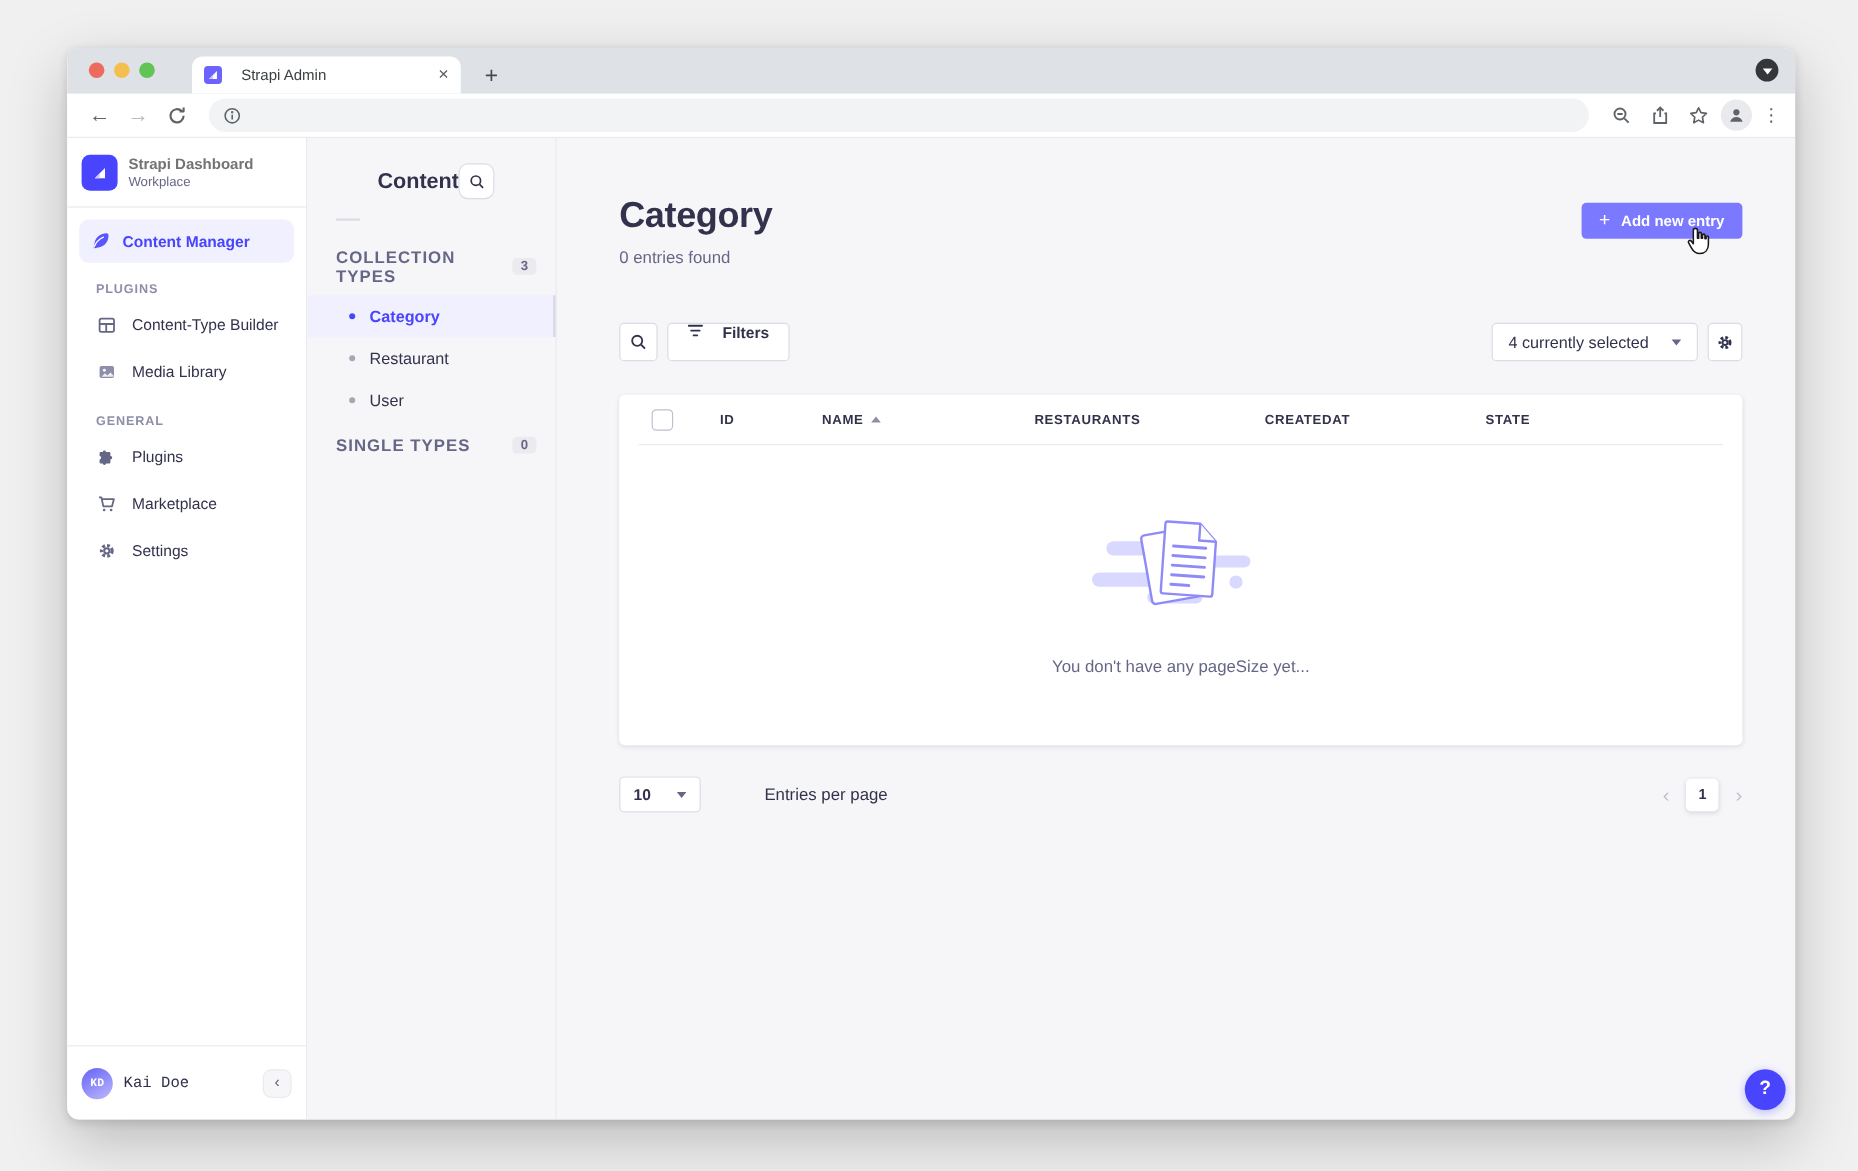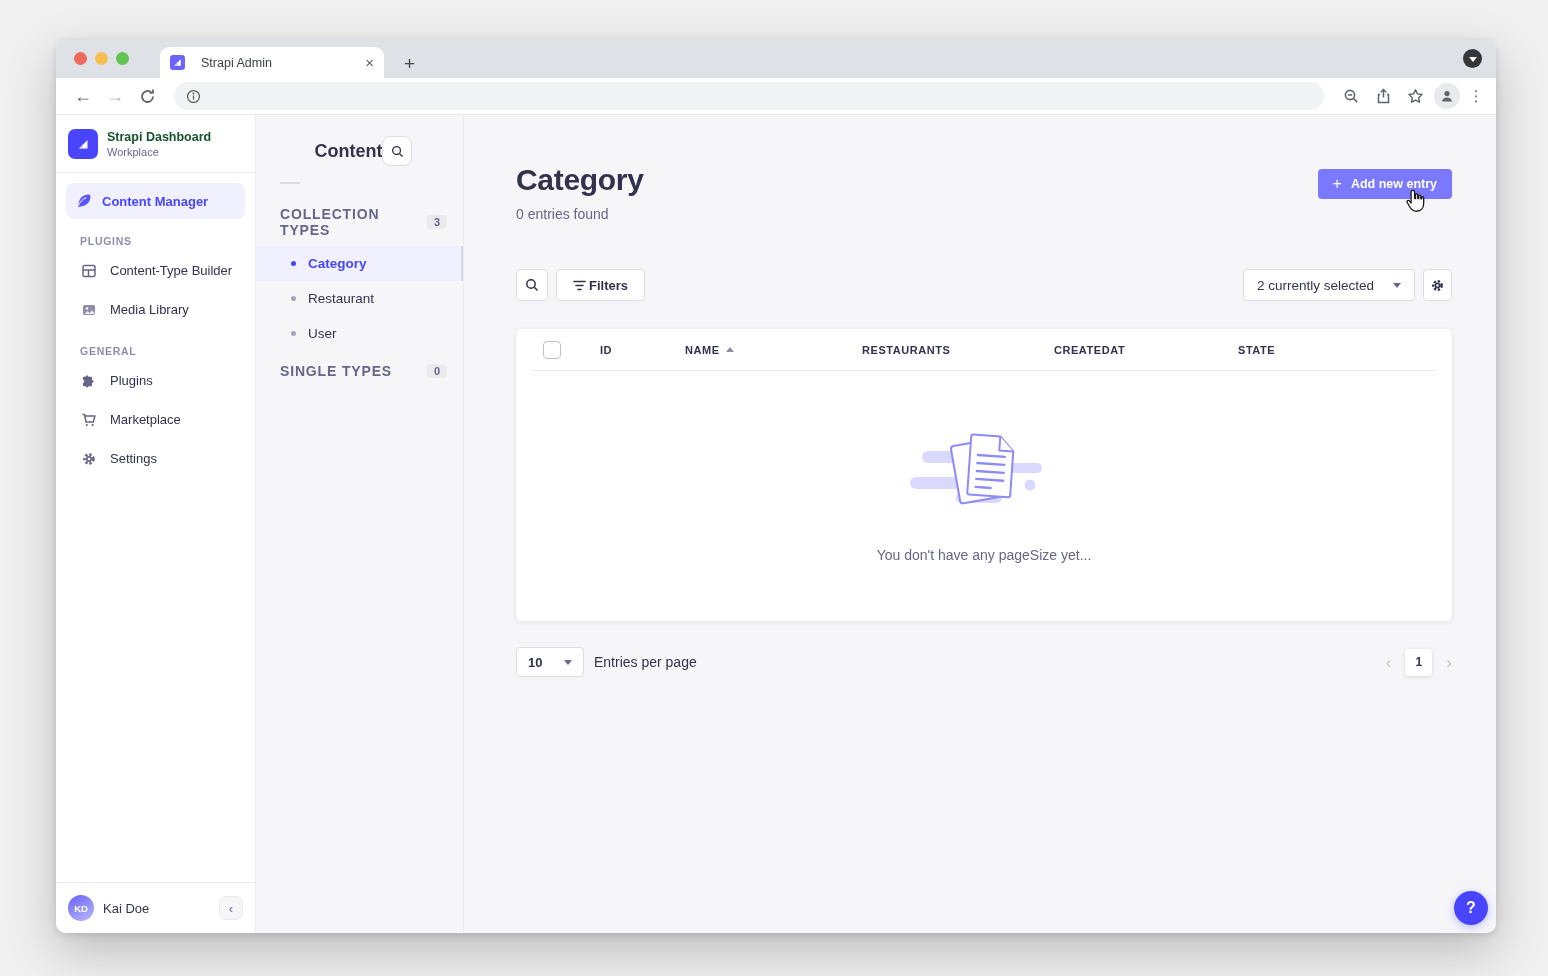--- a/index.html
+++ b/index.html
@@ -27,29 +27,29 @@
   .urlbar { flex:1; height:28px; background:#f1f3f4; border-radius:14px; margin:0 8px; display:flex; align-items:center; padding:0 12px; gap:8px; }
   .url-text { font-size:13.5px; color:#202124; white-space:nowrap; overflow:hidden; }
   .avatar-chrome { width:26px; height:26px; border-radius:50%; background:#e8eaed; display:flex; align-items:center; justify-content:center; }
   .kebab { font-size:15px; color:#5f6368; letter-spacing:0; width:20px; text-align:center; }
 
   
   .app { flex:1; display:flex; min-height:0; position:relative; }
   .nav { width:200px; background:#fff; border-right:1px solid #eaeaef; position:relative; flex:0 0 auto; }
   .brand { display:flex; align-items:center; gap:9px; padding:14px 12px 13px 12px; }
   .logo { width:30px; height:30px; border-radius:7px; background:#4945ff; display:flex; align-items:center; justify-content:center; flex:0 0 auto; }
-  .brand-title { font-size:12.5px; font-weight:bold; color:#14532d; line-height:1.25; }
+  .brand-title { font-size:12.5px; font-weight:bold; color:#737373; line-height:1.25; }
   .brand-sub { font-size:11px; color:#666687; }
   .nav-divider { height:1px; background:#eaeaef; }
   .cm-item { margin:10px 10px 4px 10px; height:36px; border-radius:8px; background:#f0f0ff; display:flex; align-items:center; gap:11px; padding-left:9px; }
   .cm-item span { font-size:13px; font-weight:bold; color:#4945ff; }
   .sec-label { margin:16px 0 4px 24px; font-size:10.5px; font-weight:bold; color:#8e8ea9; letter-spacing:.07em; }
   .nav-item { height:39px; display:flex; align-items:center; gap:13px; padding-left:25px; }
   .nav-item span { font-size:13px; color:#32324d; }
-  .nav-footer { position:absolute; bottom:0; left:0; right:0; height:51px; border-top:1px solid #eaeaef; display:flex; align-items:center; padding:0 12px; gap:9px; }
+  .nav-footer { position:absolute; bottom:0; left:0; right:0; height:62px; border-top:1px solid #eaeaef; display:flex; align-items:center; padding:0 12px; gap:9px;font-family:Liberation Mono, monospace; }
   .user-avatar { width:26px; height:26px; border-radius:50%; background:linear-gradient(150deg,#6f6af8 10%,#b7b5fb 95%); color:#fff; font-size:9.5px; font-weight:bold; display:flex; align-items:center; justify-content:center; }
   .user-name { font-size:13px; color:#32324d; flex:1; }
   .collapse-btn { width:24px; height:24px; border:1px solid #eaeaef; background:#f6f6f9; border-radius:7px; color:#666687; font-size:13px; display:flex; align-items:center; justify-content:center; }
 
   .subnav { width:208px; background:#f6f6f9; border-right:1px solid #eaeaef; flex:0 0 auto; padding-top:21px; }
   .subnav-head { display:flex; align-items:center; justify-content:center; padding:0 16px 0 24px; }
   .subnav-title { font-size:18px; font-weight:bold; color:#32324d; }
   .mini-search { width:30px; height:30px; background:#fff; border:1px solid #dcdce4; border-radius:8px; display:flex; align-items:center; justify-content:center; }
   .subnav-rule { width:20px; height:2px; background:#dcdce4; margin:16px 0 0 24px; }
   .types-row { display:flex; align-items:center; justify-content:space-between; padding:0 16px 0 24px; margin-top:22px; }
@@ -68,21 +68,21 @@
   .page-header { display:flex; justify-content:space-between; align-items:flex-start; padding-top:48px; }
   .page-title { font-size:30px; font-weight:bold; color:#32324d; letter-spacing:-.01em; }
   .page-sub { font-size:14px; color:#666687; margin-top:9px; }
   .add-btn { margin-top:6px; height:30px; background:#7b79ff; border:none; border-radius:4px; color:#fff; font-size:12.5px; font-weight:bold;
              display:flex; align-items:center; gap:9px; padding:0 15px; font-family:inherit; }
   .add-btn .plus { font-size:16px; font-weight:normal; line-height:1; }
 
   .actions { margin-top:47px; display:flex; justify-content:space-between; align-items:center; }
   .left-actions { display:flex; gap:8px; }
   .sq-btn { width:32px; height:32px; background:#fff; border:1px solid #dcdce4; border-radius:4px; display:flex; align-items:center; justify-content:center; }
-  .filters-btn { height:32px; background:#fff; border:1px solid #dcdce4; border-radius:4px; display:flex; align-items:center; gap:3px; padding:0 16px; }
+  .filters-btn { height:32px; background:#fff; border:1px solid #dcdce4; border-radius:4px; display:flex; align-items:flex-start; gap:16px; padding:0 16px; }
   .filters-btn span { font-size:13px; font-weight:bold; color:#32324d; }
   .right-actions { display:flex; gap:8px; align-items:center; }
   .select-box { height:32px; min-width:172px; background:#fff; border:1px solid #dcdce4; border-radius:4px; display:flex; align-items:center; justify-content:space-between; padding:0 13px; gap:10px; }
   .select-box span { font-size:13.5px; color:#32324d; }
   .caret-down { width:0; height:0; border-left:4px solid transparent; border-right:4px solid transparent; border-top:5px solid #666687; }
   .gear-btn { width:29px; height:32px; background:#fff; border:1px solid #dcdce4; border-radius:4px; display:flex; align-items:center; justify-content:center; }
 
   .card { margin-top:28px; height:292px; background:#fff; border-radius:5px; box-shadow:0 1px 4px rgba(33,33,52,.1); }
   .card-header { height:41px; display:flex; align-items:center; padding:0 16px 0 27px; }
   .checkbox { width:18px; height:18px; border:1px solid #c0c0cf; border-radius:4px; background:#fff; }
@@ -90,21 +90,21 @@
   .cell-cb{width:57px} .cell-id{width:85px} .cell-name{width:177px} .cell-rest{width:192px} .cell-created{width:184px} .cell-state{flex:1}
   .caret-up { width:0; height:0; border-left:4px solid transparent; border-right:4px solid transparent; border-bottom:5px solid #8e8ea9; }
   .card-divider { height:1px; background:#eaeaef; margin:0 16px; }
   .empty { text-align:center; padding-top:50px; }
   .empty-msg { font-size:14px; color:#666687; margin-top:26px; }
 
   .pagination { margin-top:26px; display:flex; justify-content:space-between; align-items:center; }
   .page-left { display:flex; align-items:center; gap:10px; }
   .pagesize { width:68px; height:30px; background:#fff; border:1px solid #dcdce4; border-radius:4px; display:flex; align-items:center; justify-content:space-between; padding:0 11px; }
   .pagesize span { font-size:13px; font-weight:bold; color:#32324d; }
-  .entries-label { font-size:14px; color:#32324d; }
+  .entries-label { font-size:14px; color:#32324d;margin-left:43px; }
   .page-right { display:flex; align-items:center; gap:14px; }
   .pg-chevron { font-size:17px; color:#c0c0cf; line-height:1; }
   .page-num { width:27px; height:27px; background:#fff; border-radius:4px; box-shadow:0 1px 4px rgba(33,33,52,.15); display:flex; align-items:center; justify-content:center; font-size:12px; font-weight:bold; color:#32324d; }
 
   .help-fab { position:absolute; right:8px; bottom:8px; width:34px; height:34px; border-radius:50%; background:#4945ff; color:#fff;
               font-size:16px; font-weight:bold; display:flex; align-items:center; justify-content:center; box-shadow:0 2px 8px rgba(73,69,255,.35); z-index:20; }
   .cursor { position:absolute; left:1347px; top:148px; z-index:30; pointer-events:none; }
   svg { display:block; }
 </style>
 </head>
@@ -328,21 +328,21 @@
               <svg width="13" height="11" viewBox="0 0 13 11" stroke="#32324d" stroke-width="1.6" stroke-linecap="round">
                   <line x1="1" y1="1.5" x2="12" y2="1.5"></line>
                   <line x1="3" y1="5.5" x2="10" y2="5.5"></line>
                   <line x1="5" y1="9.5" x2="8" y2="9.5"></line>
                 </svg>
               <span>Filters</span>
             </span>
           </div>
           <div class="right-actions">
             <span class="select-box">
-              <span>2 currently selected</span>
+              <span>4 currently selected</span>
               <i class="caret-down"></i>
             </span>
             <span class="gear-btn">
               <svg width="15" height="15" viewBox="0 0 18 18">
                   <circle cx="9" cy="9" r="5" fill="none" stroke="#32324d" stroke-width="3" stroke-dasharray="2.6 2.05"></circle>
                   <circle cx="9" cy="9" r="3.4" fill="#32324d"></circle>
                   <circle cx="9" cy="9" r="1.5" fill="#fff"></circle>
                 </svg>
             </span>
           </div>

